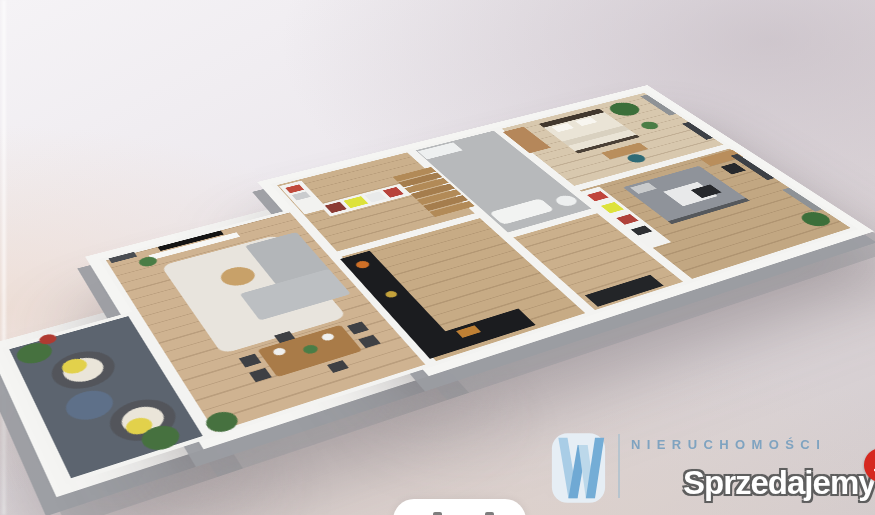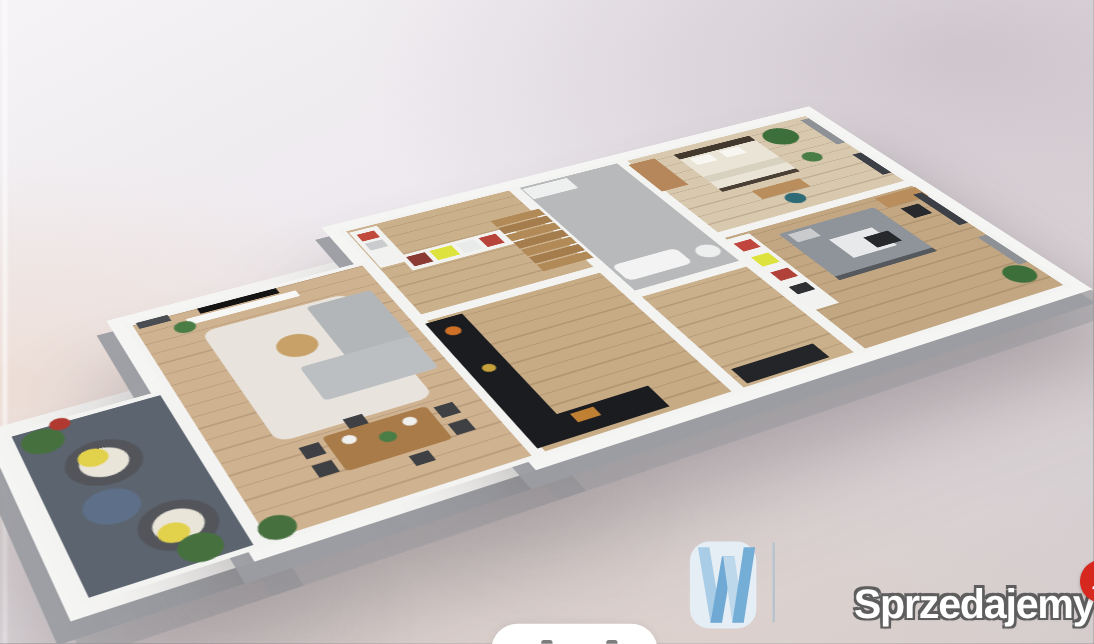--- a/index.html
+++ b/index.html
@@ -165,20 +165,21 @@
       <svg viewBox="0 0 60 78" width="55" height="74" aria-hidden="true">
         <rect x="1" y="1" width="58" height="76" rx="17" fill="#e6eef5"></rect>
         <polygon points="8,6 18,6 29,72 19,72" fill="#a9cde6"></polygon>
         <polygon points="19,72 29,72 39,14 29,14" fill="#6fa9d4"></polygon>
         <polygon points="30,14 40,14 48,72 38,72" fill="#bcd8ea"></polygon>
         <polygon points="38,72 48,72 58,6 48,6" fill="#74add6"></polygon>
       </svg>
     </div>
     <div class="logo-divider"></div>
     <div class="logo-text">
+      <div class="subtitle">NIERUCHOMOŚCI</div>
     </div>
   </div>
 
   <div class="sprzedajemy">
     <span class="spr-text">Sprzedajemy</span>
     <span class="spr-badge">.pl</span>
   </div>
 </div>
 
 </body></html>

